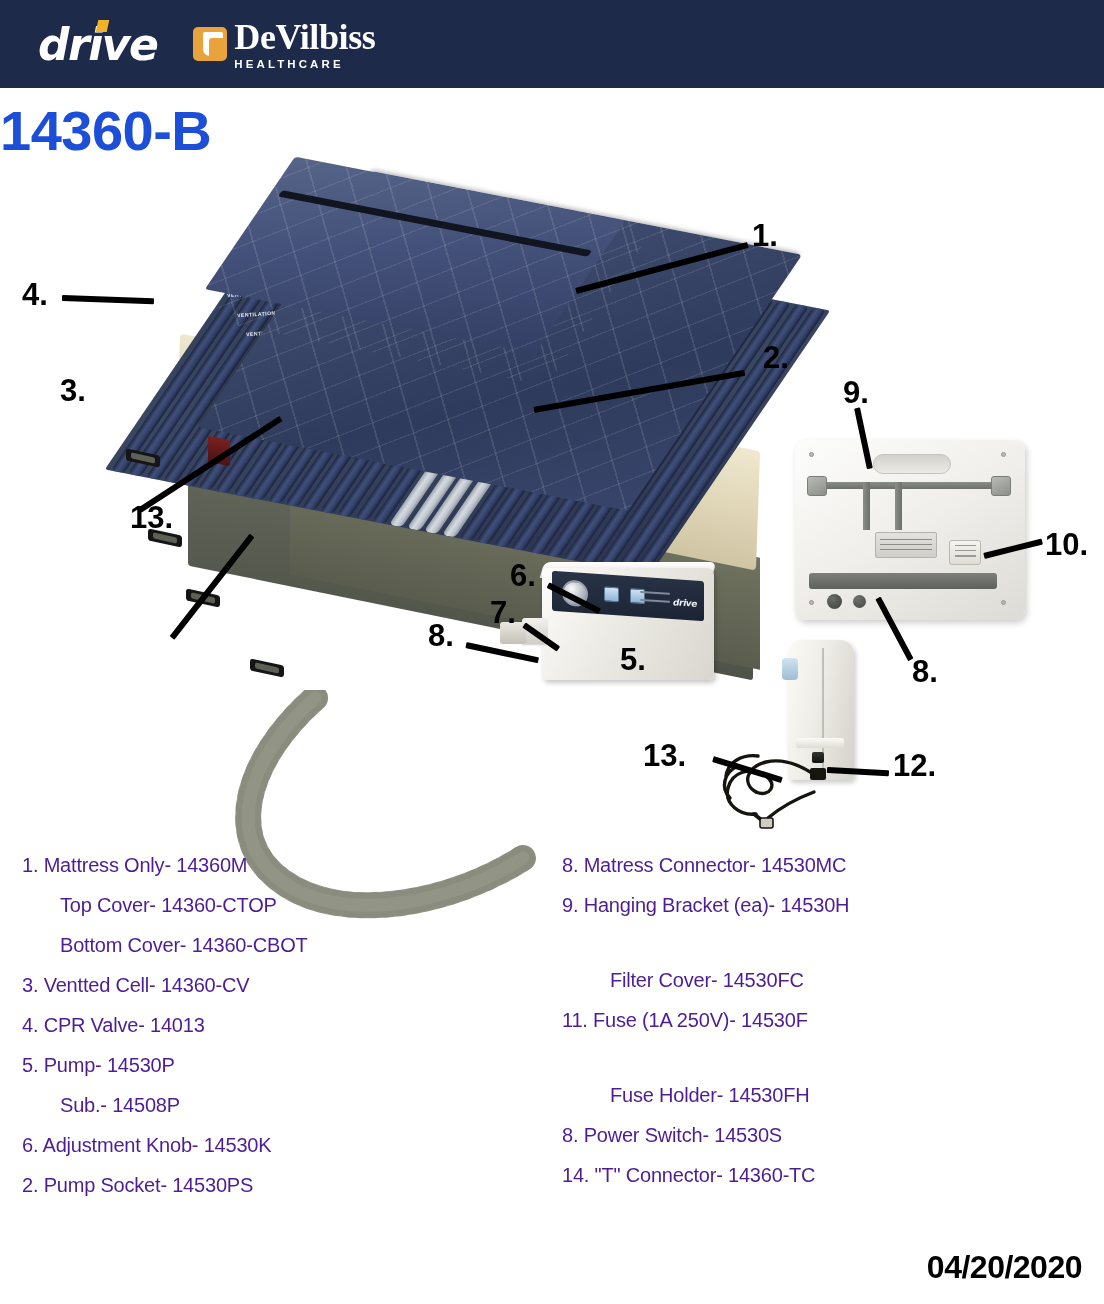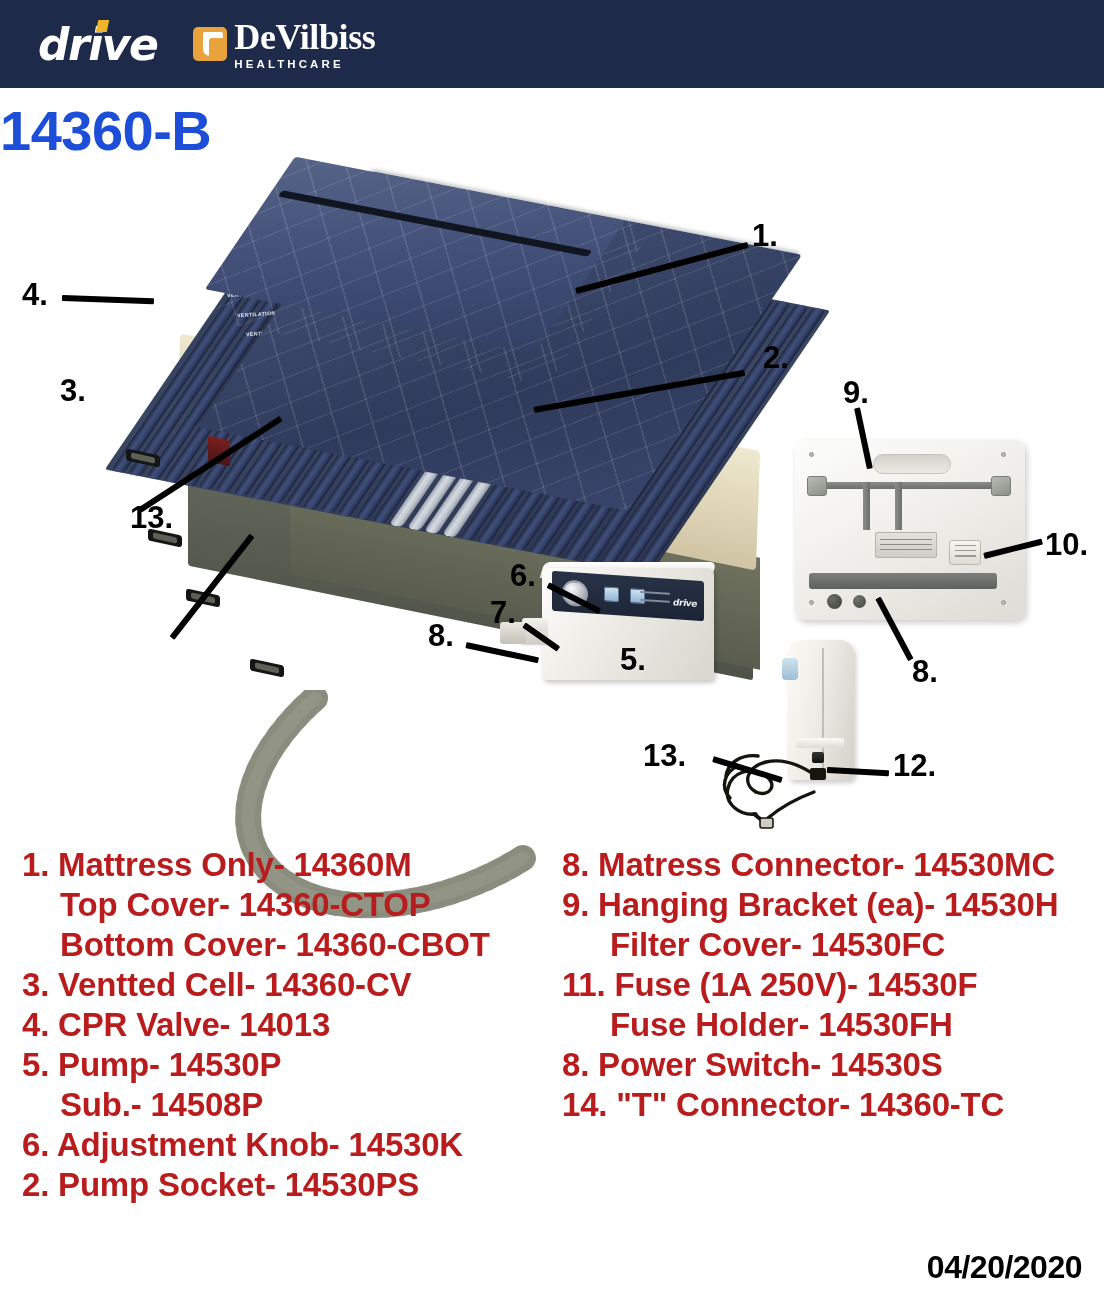--- a/index.html
+++ b/index.html
@@ -363,26 +363,26 @@
 
   
   .parts {
     position: absolute; left: 0; top: 845px;
     width: 1104px; height: 400px;
     display: flex;
   }
   .col { width: 552px; padding-left: 22px; }
   .col.right { padding-left: 10px; }
   .pline {
-    font-size: 33px; font-weight: bold; color: #b91c1c;
+    font-size: 20px; font-weight: normal; color: #4c1d95;
     line-height: 40px; white-space: nowrap;
     letter-spacing: -0.2px;
   }
   .pline.sub { padding-left: 38px; }
-  .pline.sub2 { padding-left: 48px; }
+  .pline.sub2 { padding-left: 48px; margin-top: 35px; }
 
   .date {
     position: absolute; right: 22px; bottom: 18px;
     font-size: 32px; font-weight: bold; color: #000000;
     letter-spacing: -0.5px;
   }
 </style>
 </head>
 <body>
 

